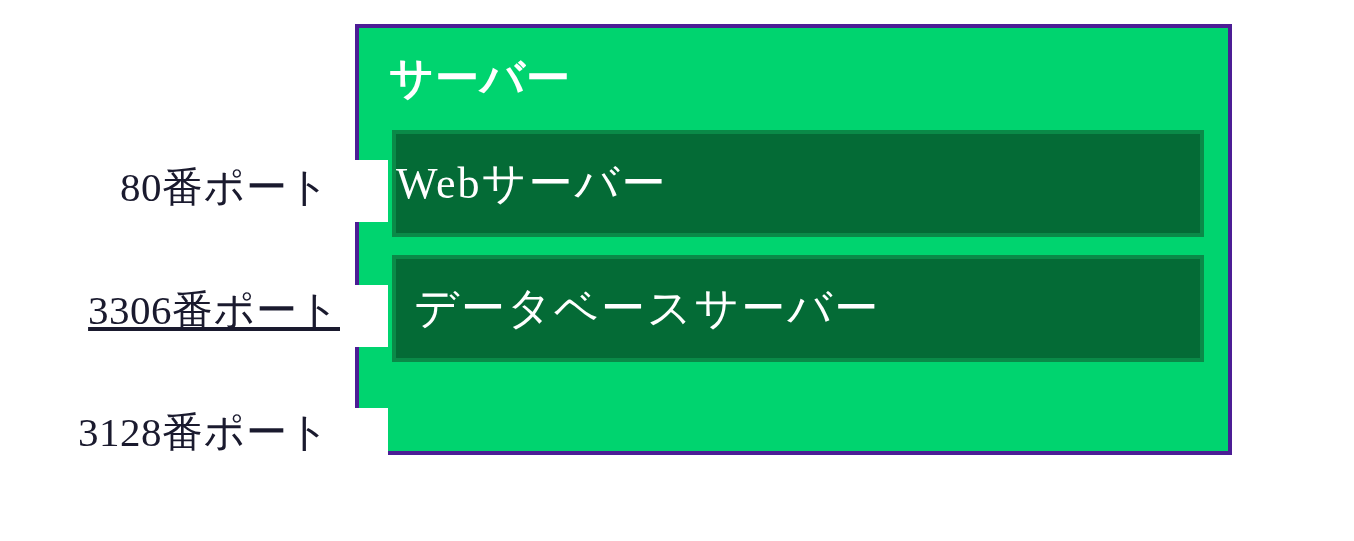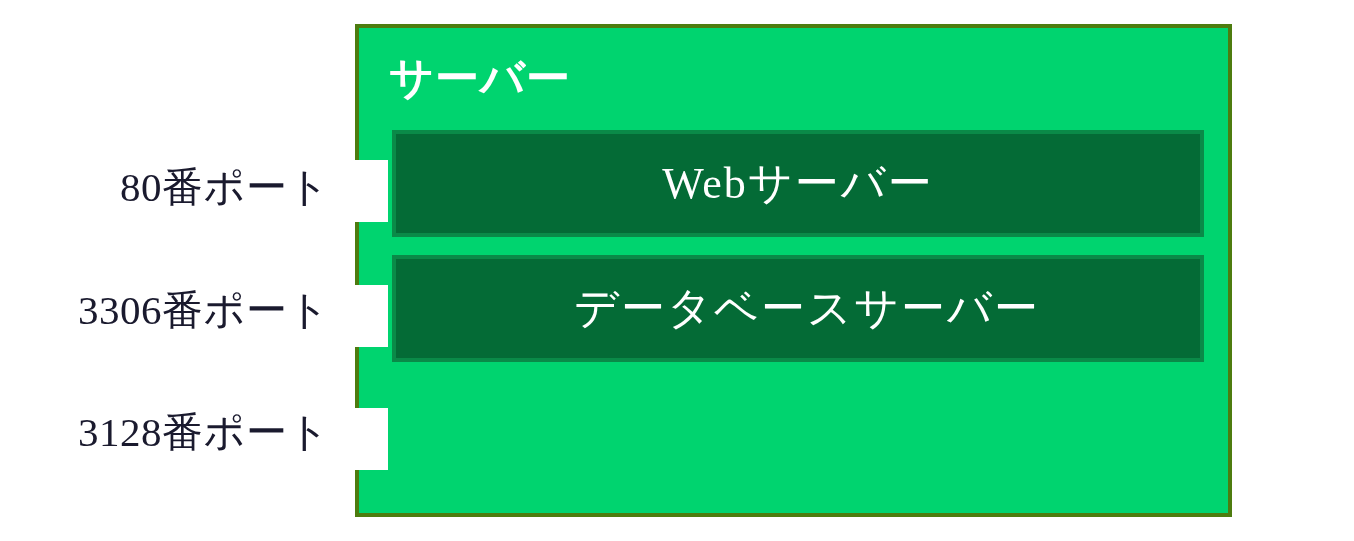--- a/index.html
+++ b/index.html
@@ -30,33 +30,33 @@
     right: 1020px;            
     color: #1a1a2e;
     font-family: "Liberation Serif", "DejaVu Serif", serif;
     font-size: 41px;
     line-height: 1;
     white-space: nowrap;
     text-align: right;
     letter-spacing: 0.5px;
   }
   .pl-1 { left: 0px;  top: 167px; width: 330px; }
-  .pl-2 { left: 0px;  top: 290px; width: 330px; }
+  .pl-2 { left: 10px;  top: 290px; width: 330px; text-decoration: underline; }
   .pl-3 { left: 0px;  top: 412px; width: 330px; }
 
   
   .server-box {
     position: absolute;
     left: 355px;
     top: 24px;
     width: 877px;
-    height: 493px;
+    height: 431px;
     box-sizing: border-box;
     background: #00d46f;
-    border: 4px solid #4d7c0f;
+    border: 4px solid #4c1d95;
   }
   .server-title {
     position: absolute;
     left: 30px;
     top: 28px;
     color: #ffffff;
     font-family: "DejaVu Sans", "Liberation Sans", sans-serif;
     font-weight: bold;
     font-size: 44px;
     line-height: 1;
@@ -68,21 +68,21 @@
   .service-box {
     position: absolute;
     left: 33px;
     width: 812px;
     height: 107px;
     box-sizing: border-box;
     background: #046b36;
     border: 4px solid #0a8a48;
     display: flex;
     align-items: center;
-    justify-content: center;
+    justify-content: flex-start;
   }
   .sb-1 { top: 102px; }
   .sb-2 { top: 227px; padding-left: 18px; }
   .sb-3 { top: 350px; }
 
   .service-label {
     color: #ffffff;
     font-family: "Liberation Serif", "DejaVu Serif", serif;
     font-size: 44px;
     line-height: 1;

